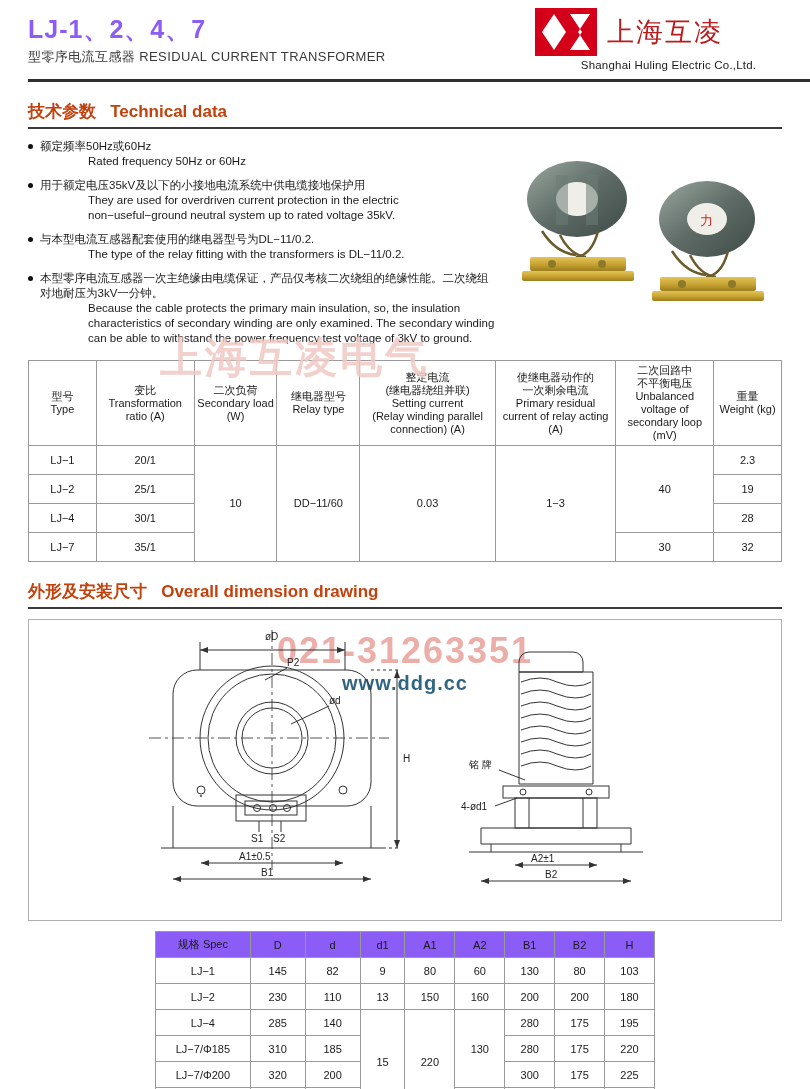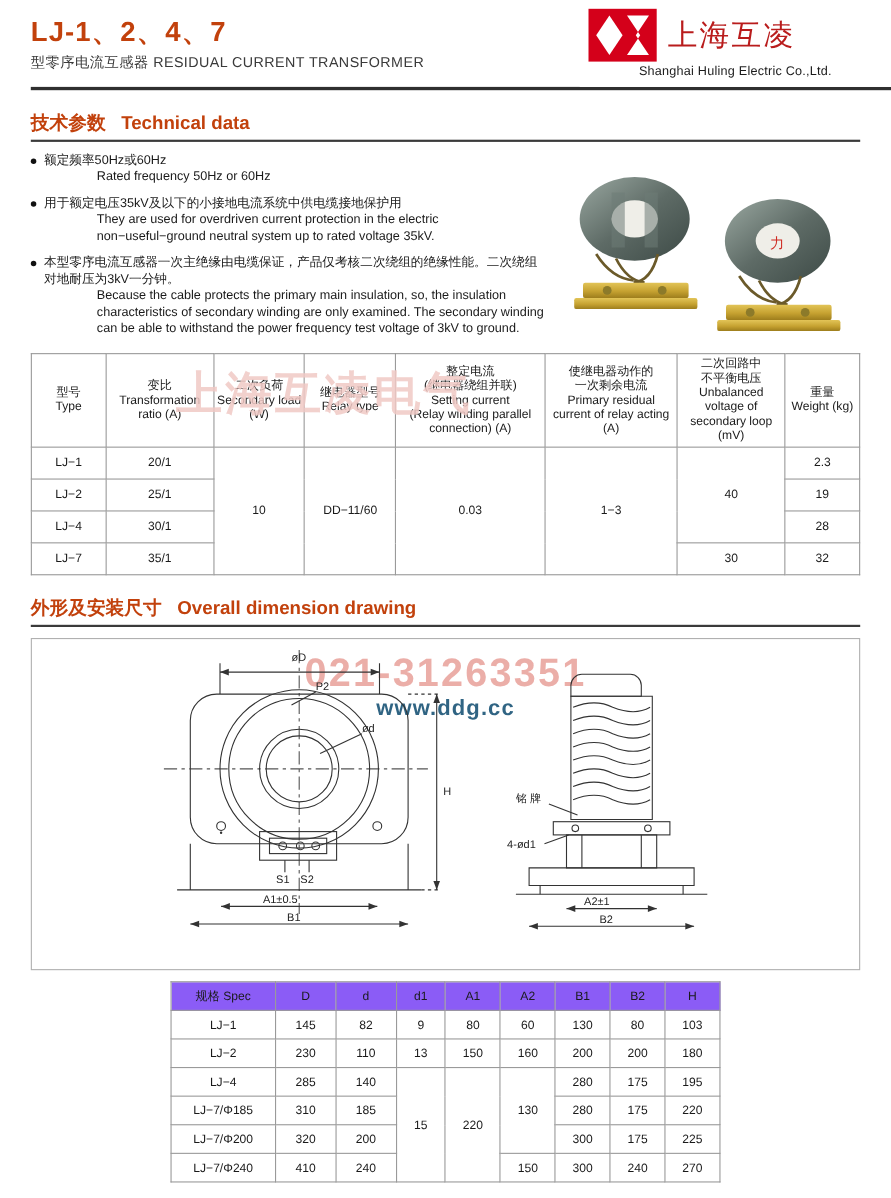--- a/index.html
+++ b/index.html
@@ -14,21 +14,21 @@
   
   .header{
     position:relative;
     height:82px;
     background:#ffffff;
   }
   .header-left{
     position:absolute;left:28px;top:14px;
   }
   .title-main{
-    font-size:25px;font-weight:bold;color:#c2410c;letter-spacing:1px;
+    font-size:25px;font-weight:bold;color:#8b5cf6;letter-spacing:1px;
     line-height:30px;
   }
   .title-sub{
     font-size:13px;color:#3a3a3a;letter-spacing:.4px;margin-top:4px;
   }
   .header-rule{
     position:absolute;left:28px;right:0;top:79px;height:3px;background:#2f2f2f;
   }
   .logo-box{
     position:absolute;right:0;top:0;width:283px;height:79px;
@@ -147,20 +147,24 @@
 
   <div class="tech-wrap">
     <div class="bullets">
       <div class="bullet">
         <span class="cn">额定频率50Hz或60Hz</span>
         <span class="en">Rated frequency 50Hz or 60Hz</span>
       </div>
       <div class="bullet">
         <span class="cn">用于额定电压35kV及以下的小接地电流系统中供电缆接地保护用</span>
         <span class="en">They are used for overdriven current protection in the electric non−useful−ground neutral system up to rated voltage 35kV.</span>
+      </div>
+      <div class="bullet">
+        <span class="cn">与本型电流互感器配套使用的继电器型号为DL−11/0.2.</span>
+        <span class="en">The type of the relay fitting with the transformers is DL−11/0.2.</span>
       </div>
       <div class="bullet">
         <span class="cn">本型零序电流互感器一次主绝缘由电缆保证，产品仅考核二次绕组的绝缘性能。二次绕组对地耐压为3kV一分钟。</span>
         <span class="en">Because the cable protects the primary main insulation, so, the insulation characteristics of secondary winding are only examined. The secondary winding can be able to withstand the power frequency test voltage of 3kV to ground.</span>
       </div>
     </div>
 
     <div class="photos">
       <svg width="270" height="170" viewBox="0 0 270 170">
         <defs>

